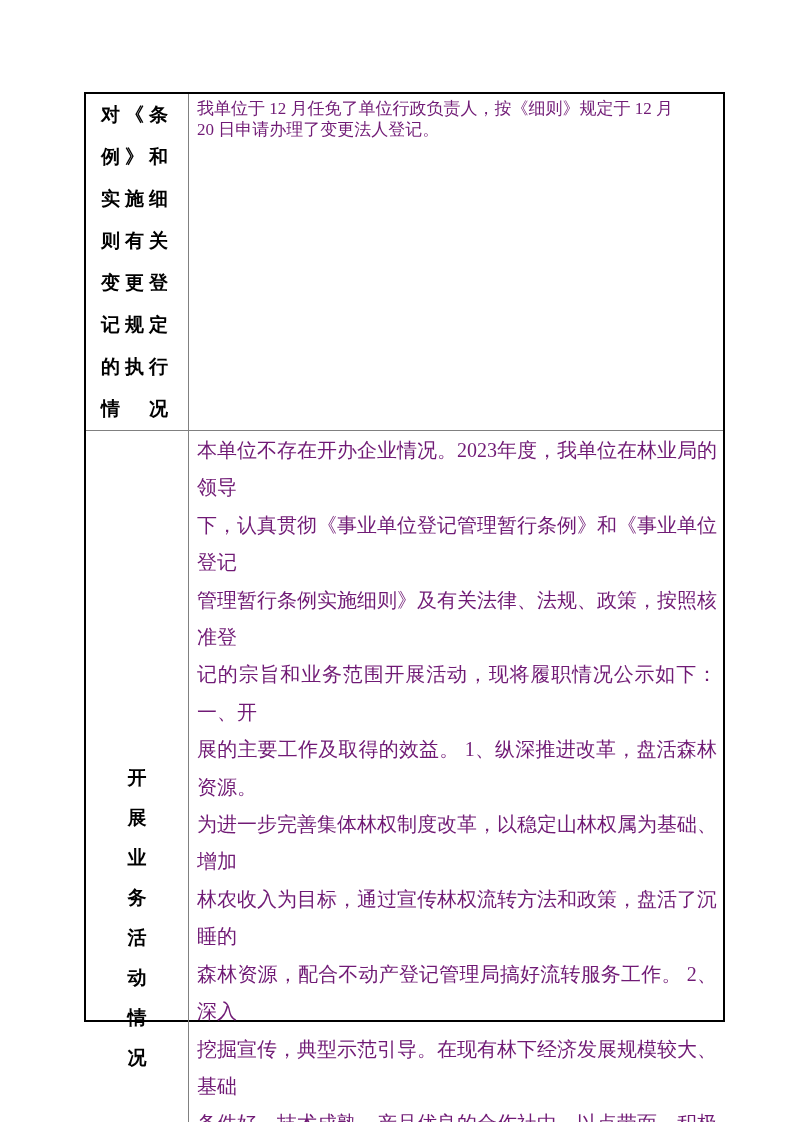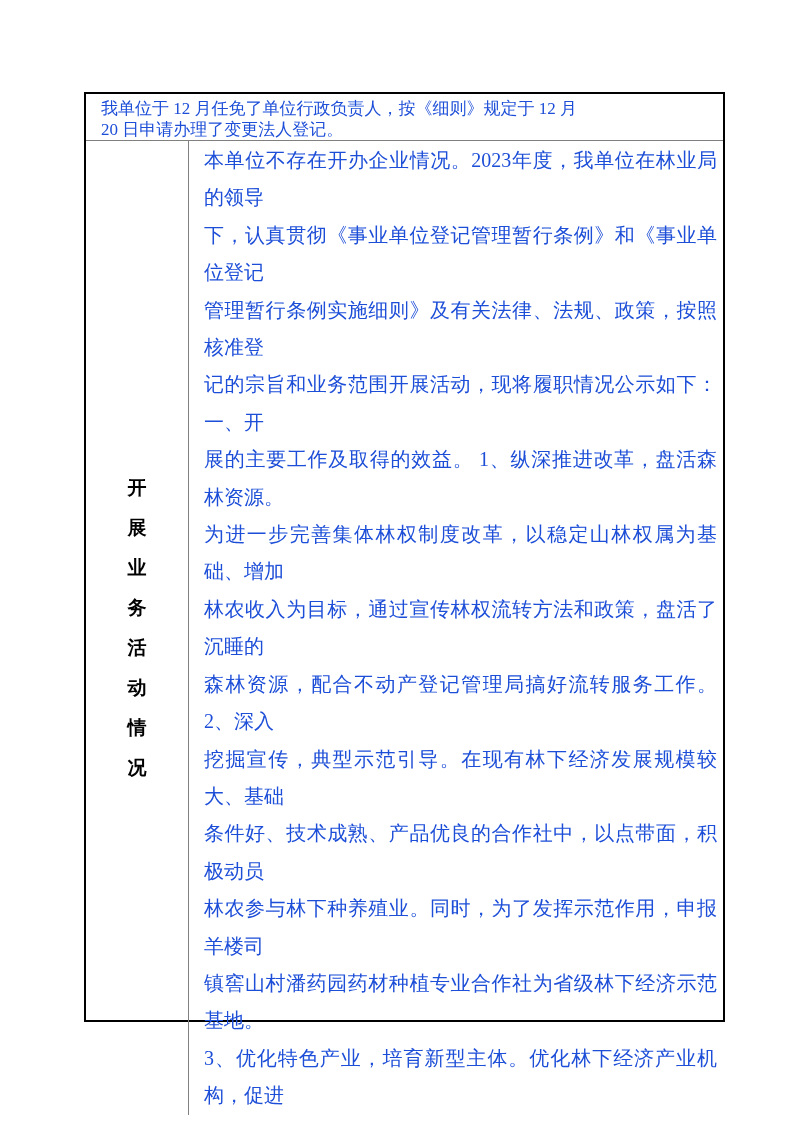--- a/index.html
+++ b/index.html
@@ -47,41 +47,50 @@
   }
   .row-1 .header-text { line-height: 42px; letter-spacing: 5px; }
   .row-2 .header-text { line-height: 40px; letter-spacing: 0; }
   .content-cell {
     flex: 1;
     overflow: hidden;
   }
   .content-text {
     white-space: pre-line;
     text-align: justify;
-    color: #1d4ed8;
-    margin-left: 7px;
+    color: #701a75;
   }
   .row-1 .content-text {
     padding: 4px 8px 0 8px;
     font-size: 17px;
     line-height: 21px;
   }
   .row-2 .content-text {
     padding: 1px 6px 0 8px;
     font-size: 20px;
     line-height: 37.4px;
   }
 </style>
 </head>
 <body>
 
 <div class="page">
   <div class="report-table">
 
     <div class="t-row row-1">
+      <div class="header-cell">
+        <div class="header-text">对《条
+例》和
+实施细
+则有关
+变更登
+记规定
+的执行
+情　况</div>
+      </div>
       <div class="content-cell">
         <div class="content-text">我单位于 12 月任免了单位行政负责人，按《细则》规定于 12 月
 20 日申请办理了变更法人登记。</div>
       </div>
     </div>
 
     <div class="t-row row-2">
       <div class="header-cell">
         <div class="header-text">开
 展

